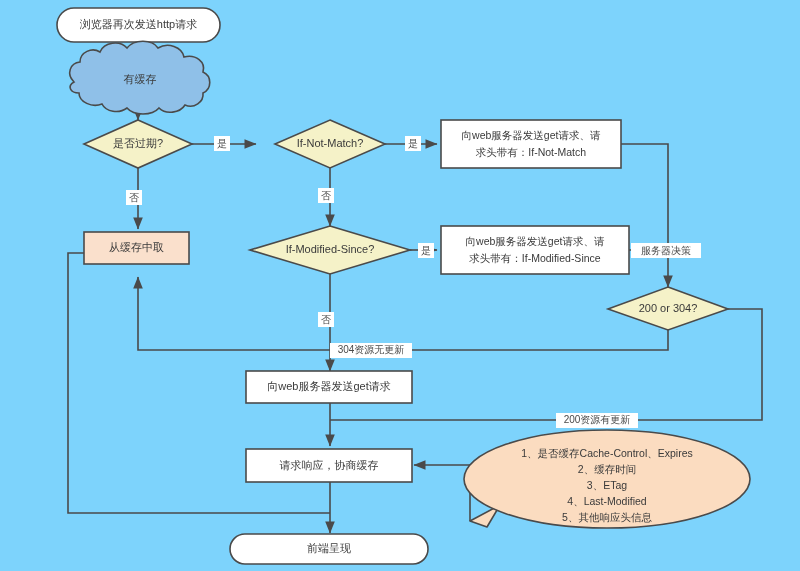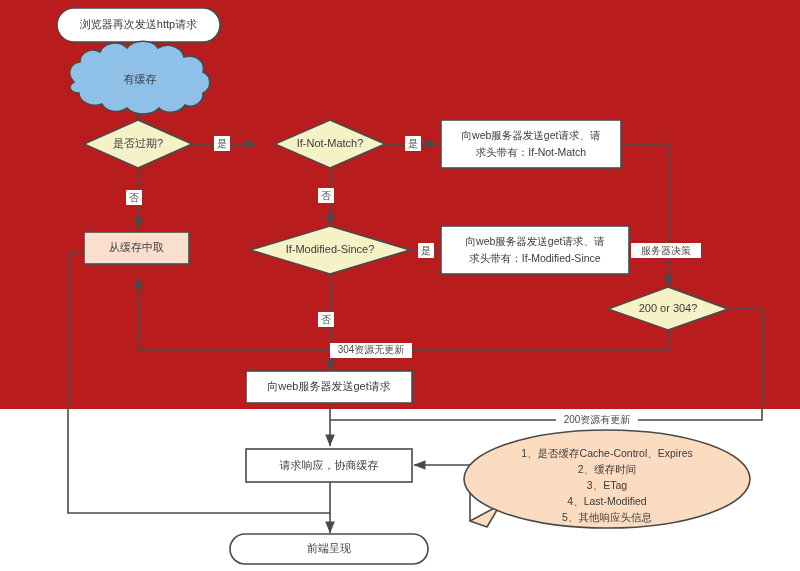--- a/index.html
+++ b/index.html
@@ -1,18 +1,18 @@
 <!DOCTYPE html>
 <html><head>
 <meta charset="utf-8">
 <style>
   html,body{margin:0;padding:0;background:#ffffff;}
   body{width:800px;height:571px;overflow:hidden;
        font-family:"Liberation Sans","DejaVu Sans",sans-serif;}
-  #canvas{position:relative;width:800px;height:409px;background:#b91c1c;}
+  #canvas{position:relative;width:800px;height:571px;background:#7dd3fc;}
   svg{display:block;}
   .nodetext{font-size:11px;fill:#3a3a3a;text-anchor:middle;dominant-baseline:middle;}
   .nodetext.small{font-size:10.5px;}
   .edgelabel{font-size:10px;fill:#4a4a4a;text-anchor:middle;dominant-baseline:middle;}
   .edgelabel-bg{fill:#ffffff;}
 </style>
 </head>
 <body>
 
 <div id="canvas">

